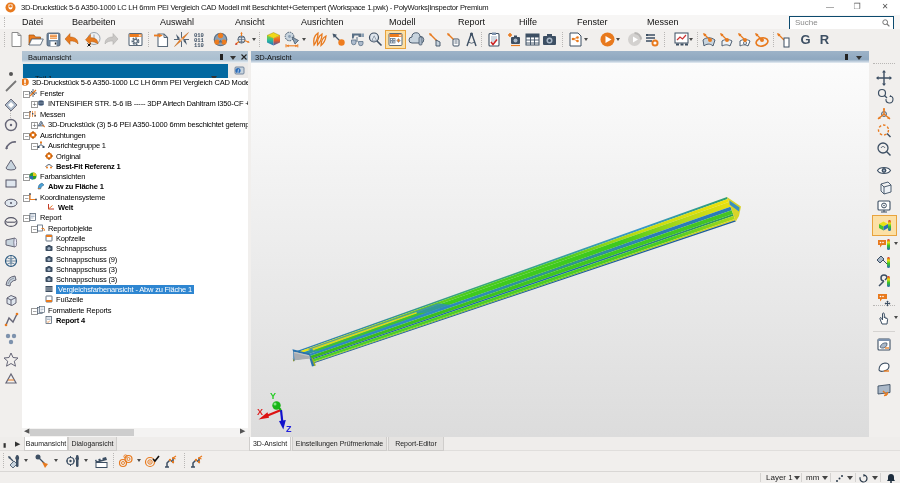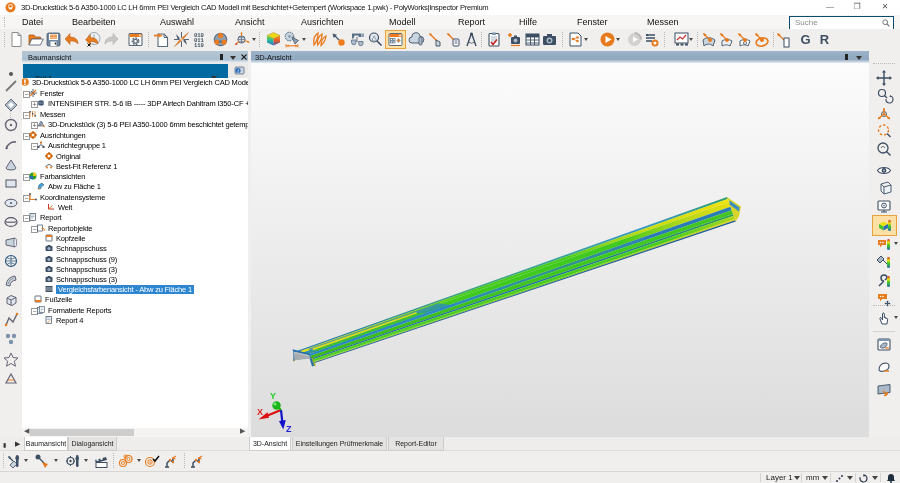--- a/index.html
+++ b/index.html
@@ -24,21 +24,21 @@
   #leftbar { left:0; top:50px; width:22px; height:393px; background:#f1efed; }
   #rightbar { left:869px; top:50px; width:31px; height:393px; background:#f1efed; }
   
   #lpanel { left:22px; top:51px; width:226px; height:386px; background:#fff; }
   #lp-header { left:0; top:0; width:226px; height:12px; background:linear-gradient(#b5c6d4 0%,#aabfd0 70%,#eef2f6 100%); }
   #lp-combo-row { left:0; top:12px; width:226px; height:15px; background:#eceae8; }
   #lp-combo { position:absolute; left:1px; top:1px; width:205px; height:13px; background:#3b82f6; border:7px solid #0369a1; }
   #lp-tree { left:0; top:27px; width:226px; height:350px; background:#fff; overflow:hidden; }
   #lp-scroll { left:0; top:377px; width:226px; height:9px; background:#f4f3f2; }
   .trow { position:absolute; height:10px; font-size:7.5px; letter-spacing:-0.18px; line-height:10px; white-space:nowrap; color:#000; }
-  .b { font-weight:normal; }
+  .b { font-weight:bold; }
   .ticon { display:inline-block; width:8px; height:8px; vertical-align:-1px; margin-right:3px; position:static; }
   .texp { position:absolute; width:7px; height:7px; border:1px solid #9a9a9a; background:#fff; font-size:7px; line-height:5px; text-align:center; color:#555; }
   
   #vpanel { left:251px; top:51px; width:618px; height:386px; }
   #vp-header { left:0; top:0; width:618px; height:12px; background:linear-gradient(#9db3c8 0%,#8fa8c0 70%,#e6edf3 100%); }
   #viewport { left:0; top:12px; width:618px; height:374px; background:linear-gradient(#fcfcfc, #dcdcdc); }
   
   #tabrow { left:0; top:437px; width:900px; height:14px; background:#efedeb; border-bottom:1px solid #e0dedc; }
   .tab { position:absolute; top:0; height:14px; font-size:7px; line-height:14px; padding:0; color:#222; background:#e5e3e1; border:1px solid #cfcdcb; border-top:none; white-space:nowrap; overflow:hidden; text-align:center; }
   .tab.active { background:#ffffff; }
@@ -528,21 +528,21 @@
         </svg><span style="">Schnappschuss (3)</span></div>
 <div class="trow" style="left:23px;top:197px"><svg class="ticon" viewBox="0 0 8 8">
           <rect x="0.5" y="2" width="7" height="5" rx="0.8" fill="#3d4f63"></rect>
           <rect x="2.5" y="1" width="3" height="1.5" fill="#3d4f63"></rect>
           <circle cx="4" cy="4.5" r="1.6" fill="#9fb0c4"></circle>
         </svg><span style="">Schnappschuss (3)</span></div>
 <div class="trow" style="left:23px;top:207px"><svg class="ticon" viewBox="0 0 8 8">
           <rect x="0.5" y="1" width="7" height="6" fill="#3d4f63"></rect>
           <path d="M0.5 3 h7 M0.5 5 h7" stroke="#fff" stroke-width="0.6"></path>
         </svg><span style="background:#2e86d1;color:#fff;padding:0 2px;">Vergleichsfarbenansicht - Abw zu Fläche 1</span></div>
-<div class="trow" style="left:12px;top:217px"><svg class="ticon" viewBox="0 0 8 8">
+<div class="trow" style="left:23px;top:217px"><svg class="ticon" viewBox="0 0 8 8">
           <rect x="1" y="1" width="6" height="6" rx="0.5" fill="#fff" stroke="#3d4f63" stroke-width="0.8"></rect>
           <rect x="1" y="5" width="6" height="2" fill="#e87a1e"></rect>
         </svg><span style="">Fußzeile</span></div>
 <div class="texp" style="left:9px;top:230px">−</div>
 <div class="trow" style="left:15px;top:228px"><svg class="ticon" viewBox="0 0 8 8">
           <rect x="0.5" y="1.5" width="5" height="6" fill="#dfe6ee" stroke="#3d4f63" stroke-width="0.6"></rect>
           <rect x="2.5" y="0.5" width="5" height="6" fill="#fff" stroke="#3d4f63" stroke-width="0.6"></rect>
           <path d="M3.5 2 h3 M3.5 3.5 h3 M3.5 5 h2" stroke="#7d92ad" stroke-width="0.5"></path>
         </svg><span style="">Formatierte Reports</span></div>
 <div class="trow b" style="left:23px;top:238px"><svg class="ticon" viewBox="0 0 8 8">

